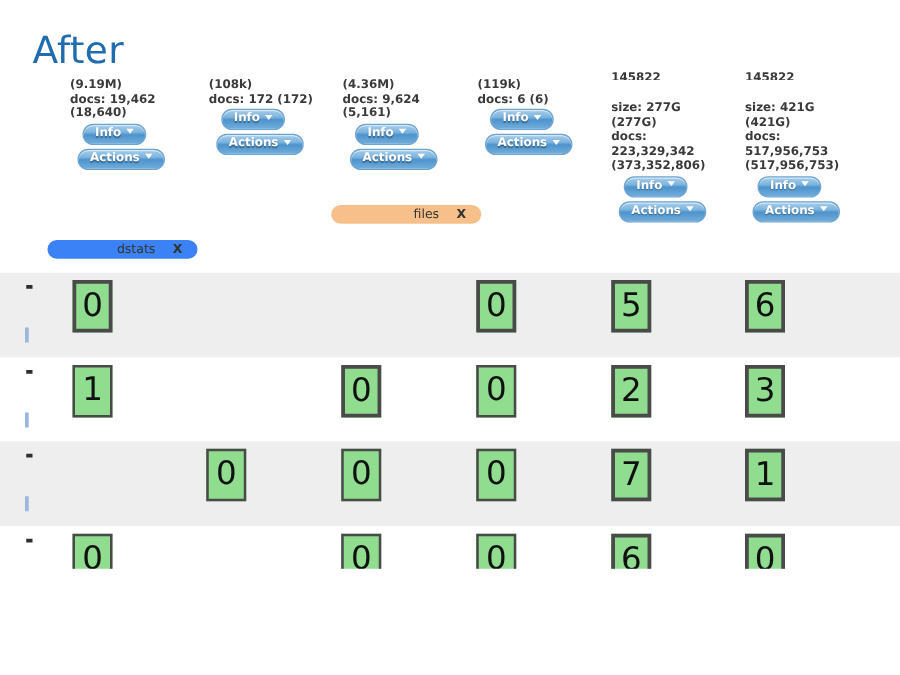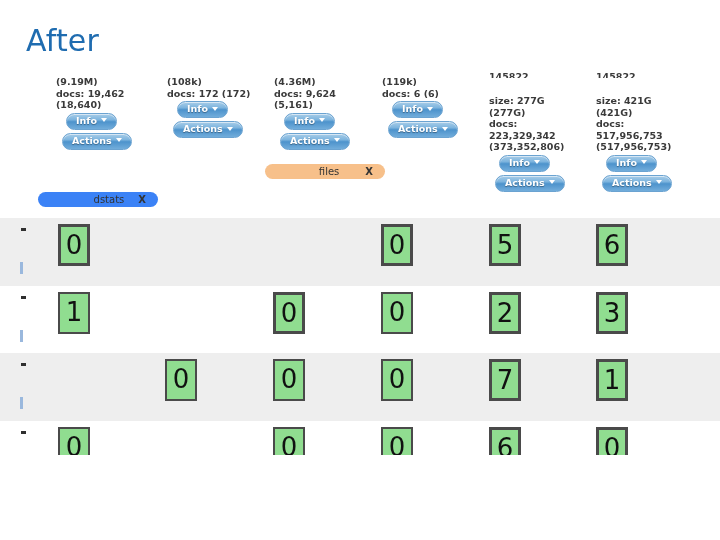--- a/index.html
+++ b/index.html
@@ -25,21 +25,21 @@
     font-weight: 400;
     color: #1f6cb0;
     letter-spacing: 0.2px;
     line-height: 1;
     white-space: nowrap;
   }
 
   
   .stat-col {
     position: absolute;
-    top: 76px;
+    top: 62px;
     width: 120px;
     font-size: 9.5px;
     line-height: 11.6px;
     color: #3a3a3a;
     font-weight: bold;
   }
   .stat-col .clipped-line {
     display: block;
     height: 7px;
     overflow: hidden;
@@ -94,21 +94,21 @@
     color: #333333;
     display: flex;
     align-items: center;
     justify-content: flex-end;
     padding-right: 12px;
     height: 15px;
     box-sizing: border-box;
   }
   .chip .chip-label { margin-right: 14px; }
   .chip .chip-x { font-weight: bold; font-size: 10px; }
-  #chip-files  { left: 265px; top: 164px; width: 120px; background: #f7c08a; gap: 12px; }
+  #chip-files  { left: 265px; top: 164px; width: 120px; background: #f7c08a; }
   #chip-dstats { left: 38px;  top: 192px; width: 120px; background: #3b82f6; }
 
   
   #table {
     position: absolute;
     left: 0;
     top: 218px;
     width: 720px;
     height: 237px;
     overflow: hidden;

